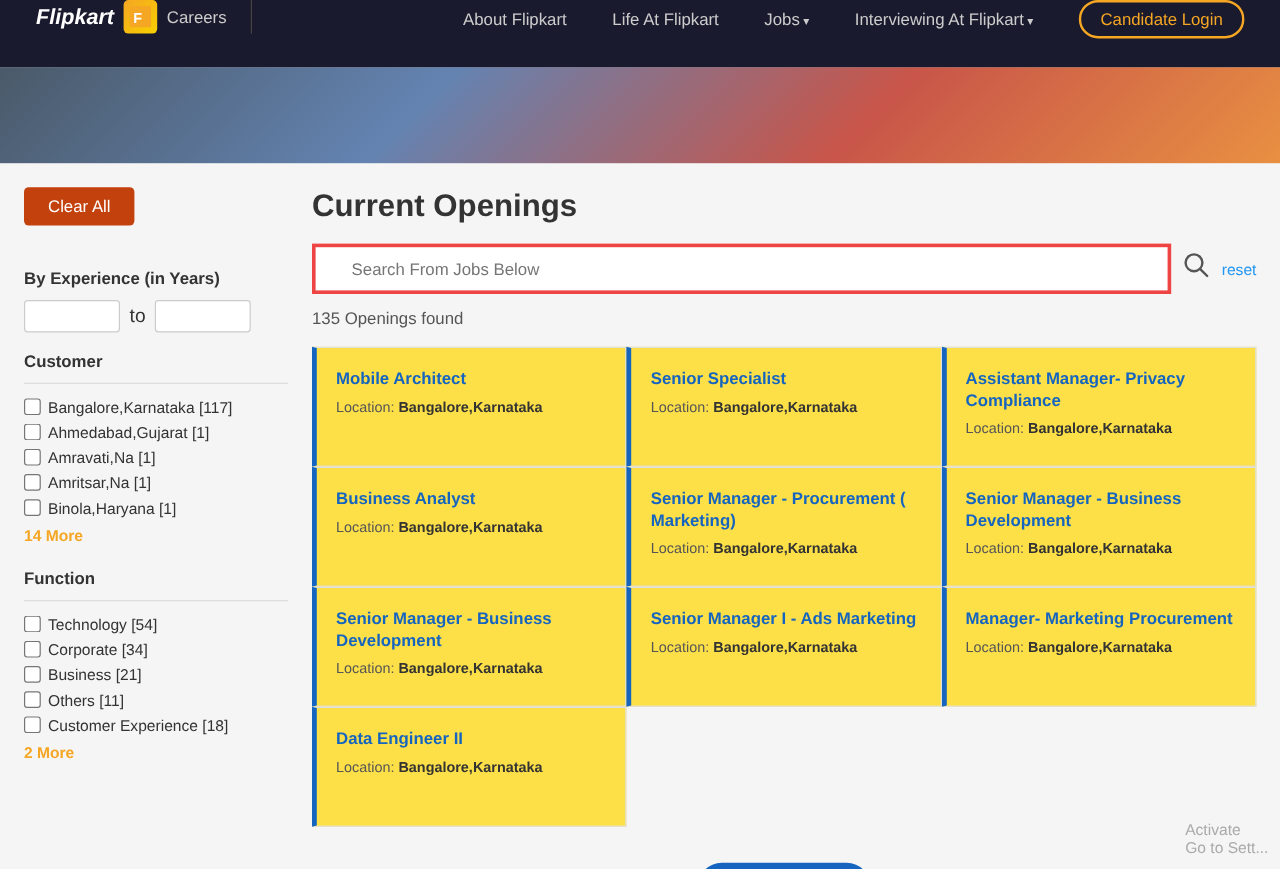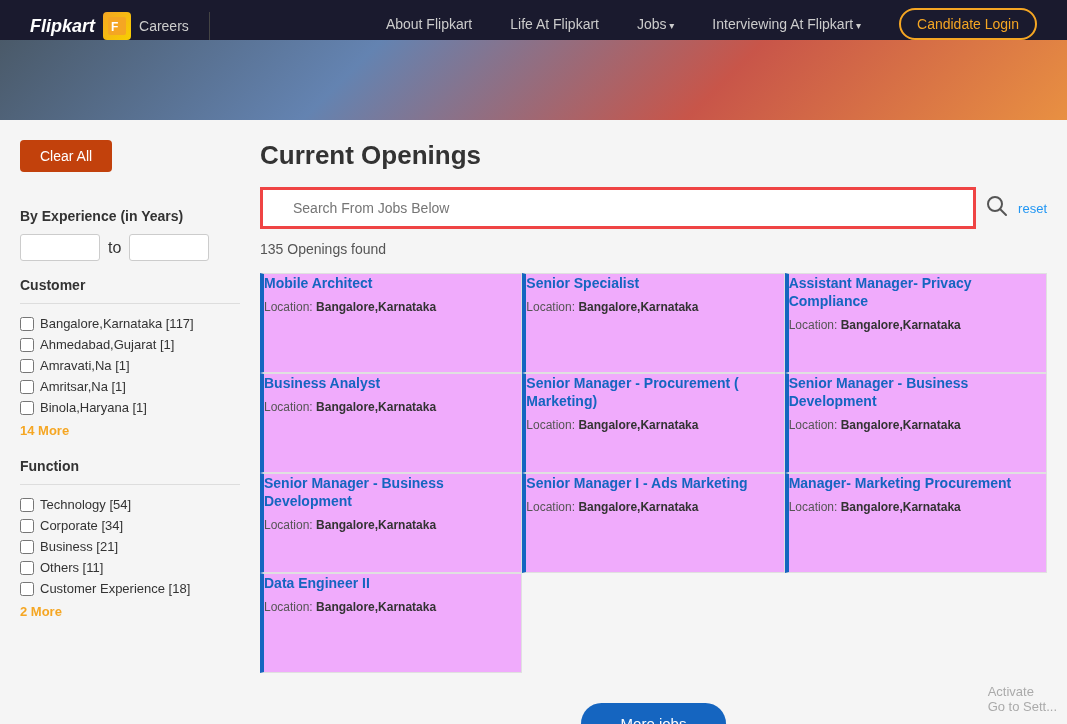--- a/index.html
+++ b/index.html
@@ -2,23 +2,23 @@
 <html><head>
   <meta charset="utf-8">
   <style>
     * { box-sizing: border-box; margin: 0; padding: 0; }
     body { font-family: Arial, sans-serif; background: #f5f5f5; color: #333; }
 
     
     .navbar {
       background: #1a1a2e;
       display: flex;
-      align-items: flex-end;
+      align-items: flex-start;
       padding: 0 30px;
-      height: 40px;
+      height: 56px;
       position: relative;
       z-index: 10;
     }
     .navbar-brand {
       display: flex;
       align-items: center;
       gap: 8px;
       border-right: 1px solid #444;
       padding-right: 20px;
       margin-right: 20px;
@@ -125,21 +125,21 @@
     .experience-range input {
       width: 80px;
       padding: 5px;
       border: 1px solid #ccc;
       border-radius: 3px;
       font-size: 13px;
     }
     .checkbox-list { list-style: none; }
     .checkbox-list li {
       display: flex;
-      align-items: flex-end;
+      align-items: flex-start;
       gap: 6px;
       margin-bottom: 6px;
       font-size: 13px;
       color: #333;
     }
     .checkbox-list input[type="checkbox"] {
       width: 14px;
       height: 14px;
       cursor: pointer;
     }
@@ -196,23 +196,24 @@
       margin-bottom: 16px;
     }
 
     
     .jobs-grid {
       display: grid;
       grid-template-columns: repeat(3, 1fr);
       gap: 0;
     }
     .job-card {
-      background: #f0abfc;
+      background: #fde047;
       border: 1px solid #e0e0e0;
       border-left: 4px solid #1565c0;
+      padding: 16px;
       min-height: 100px;
       position: relative;
     }
     .job-title {
       font-size: 14px;
       font-weight: bold;
       color: #1565c0;
       margin-bottom: 8px;
       line-height: 1.3;
     }

